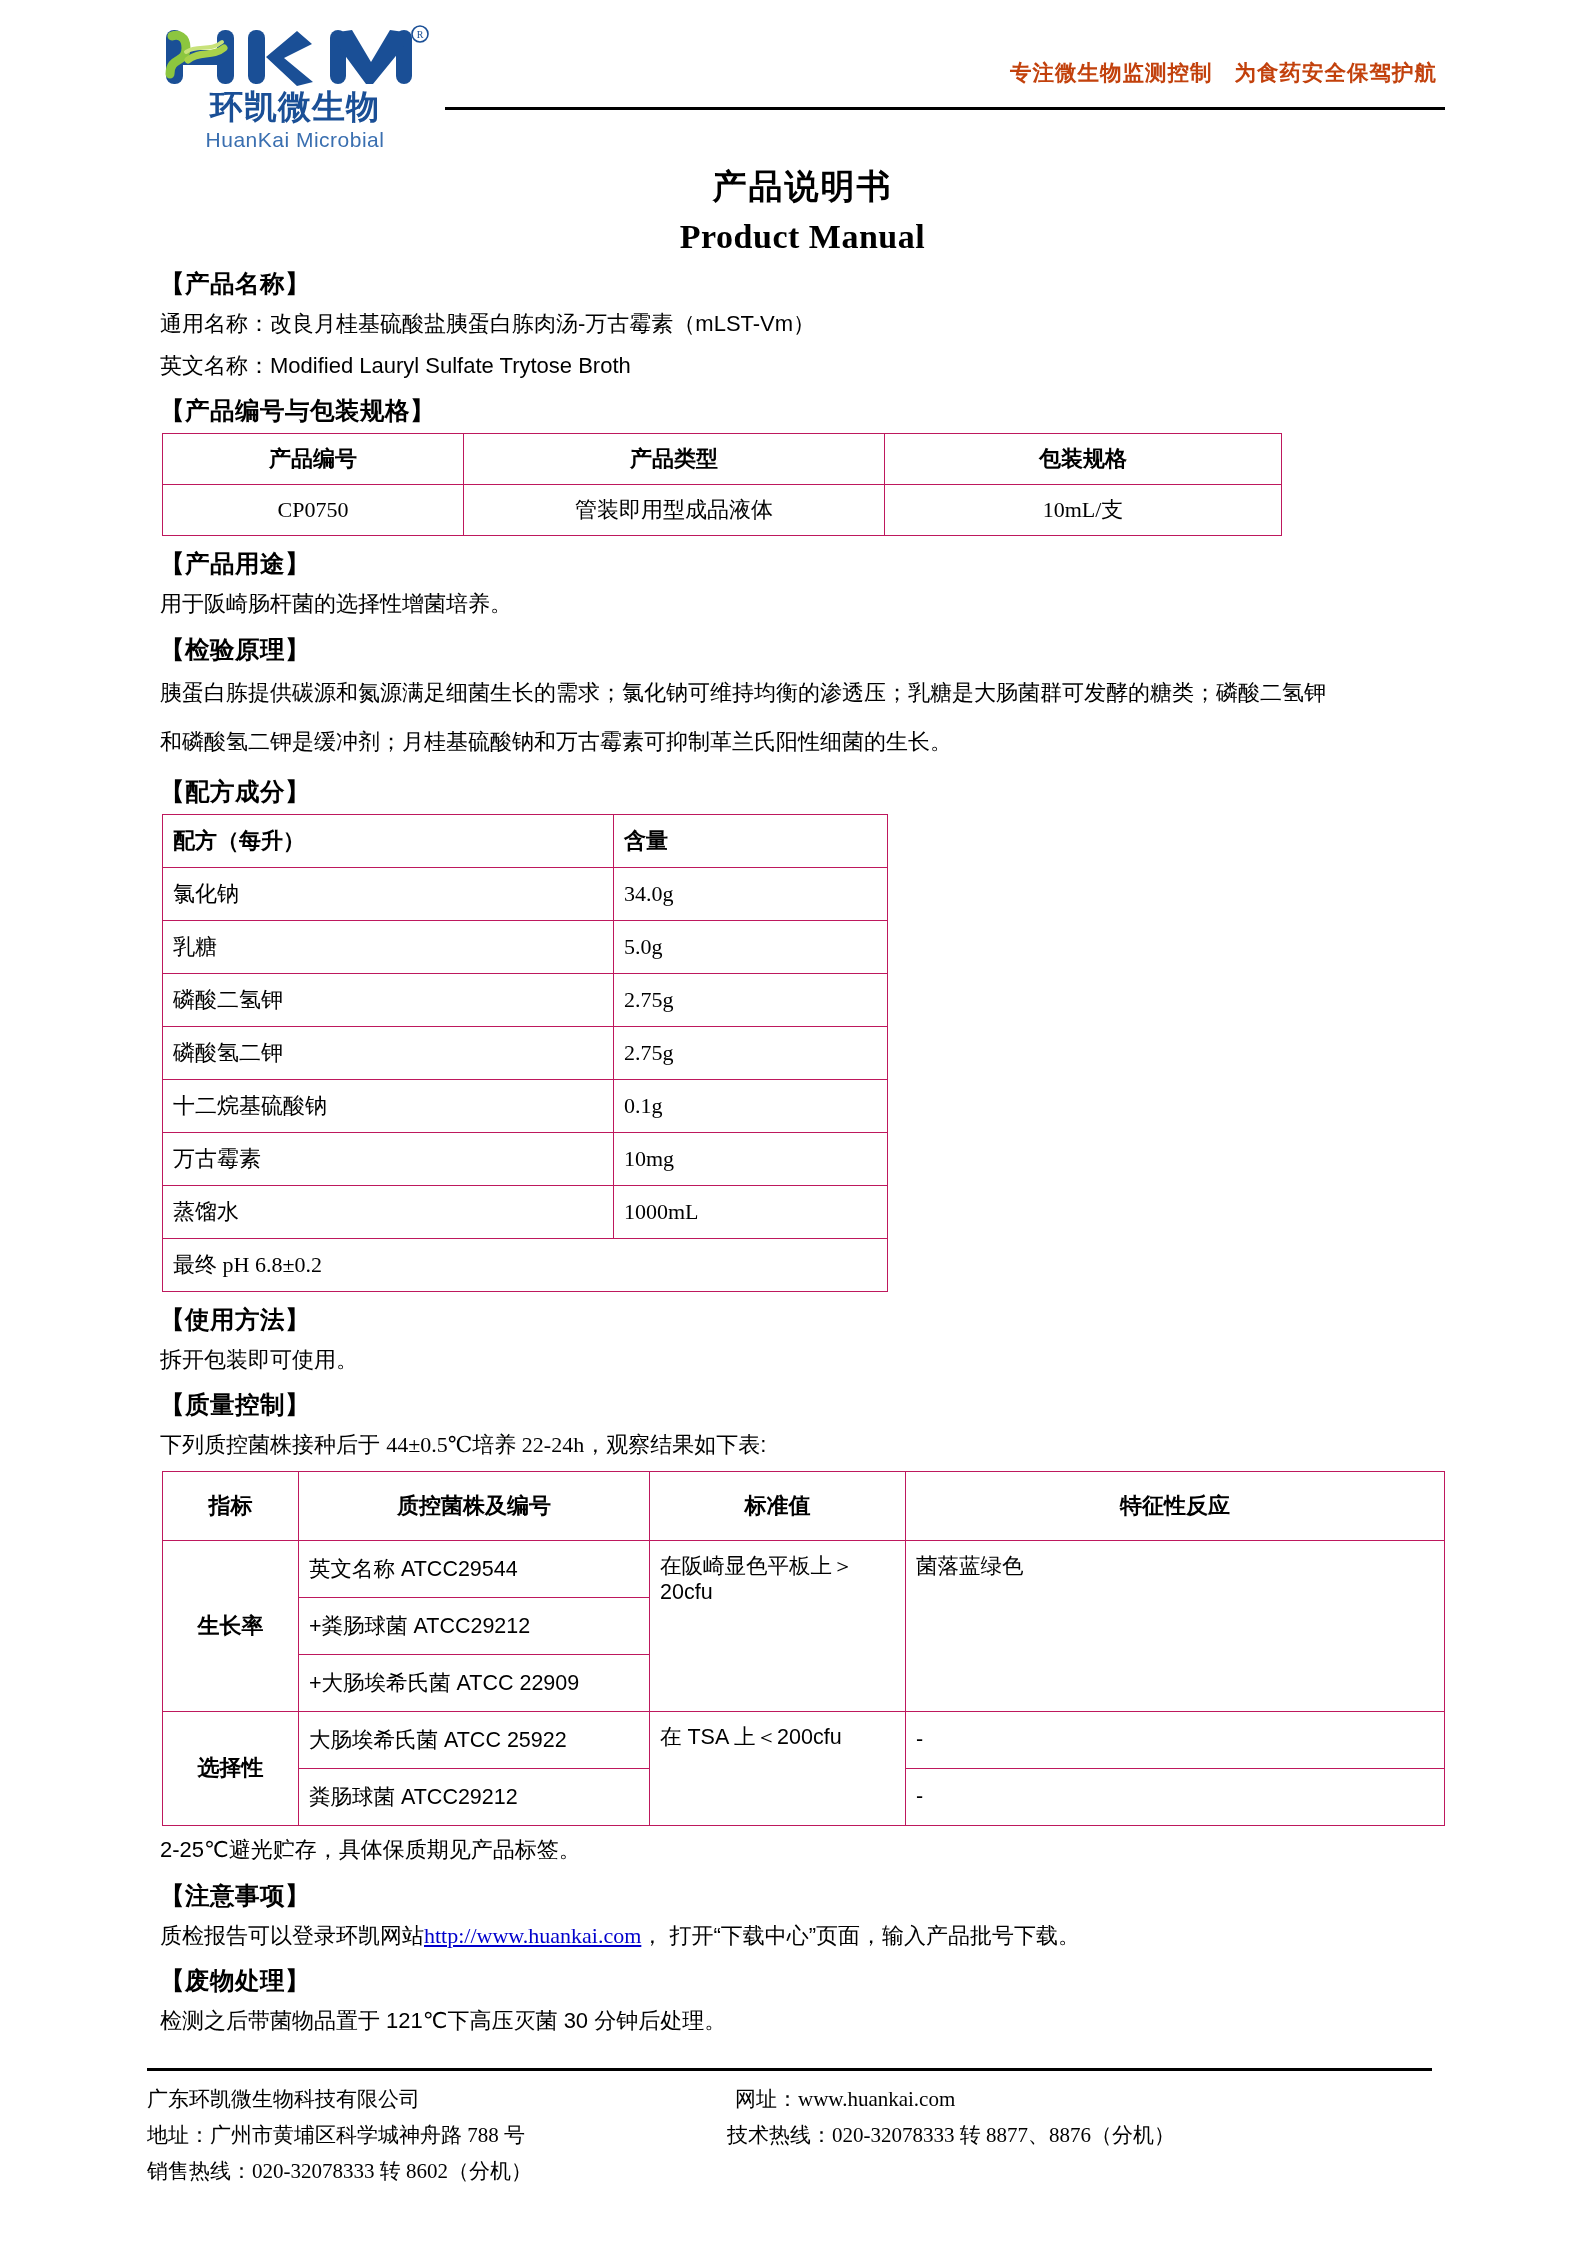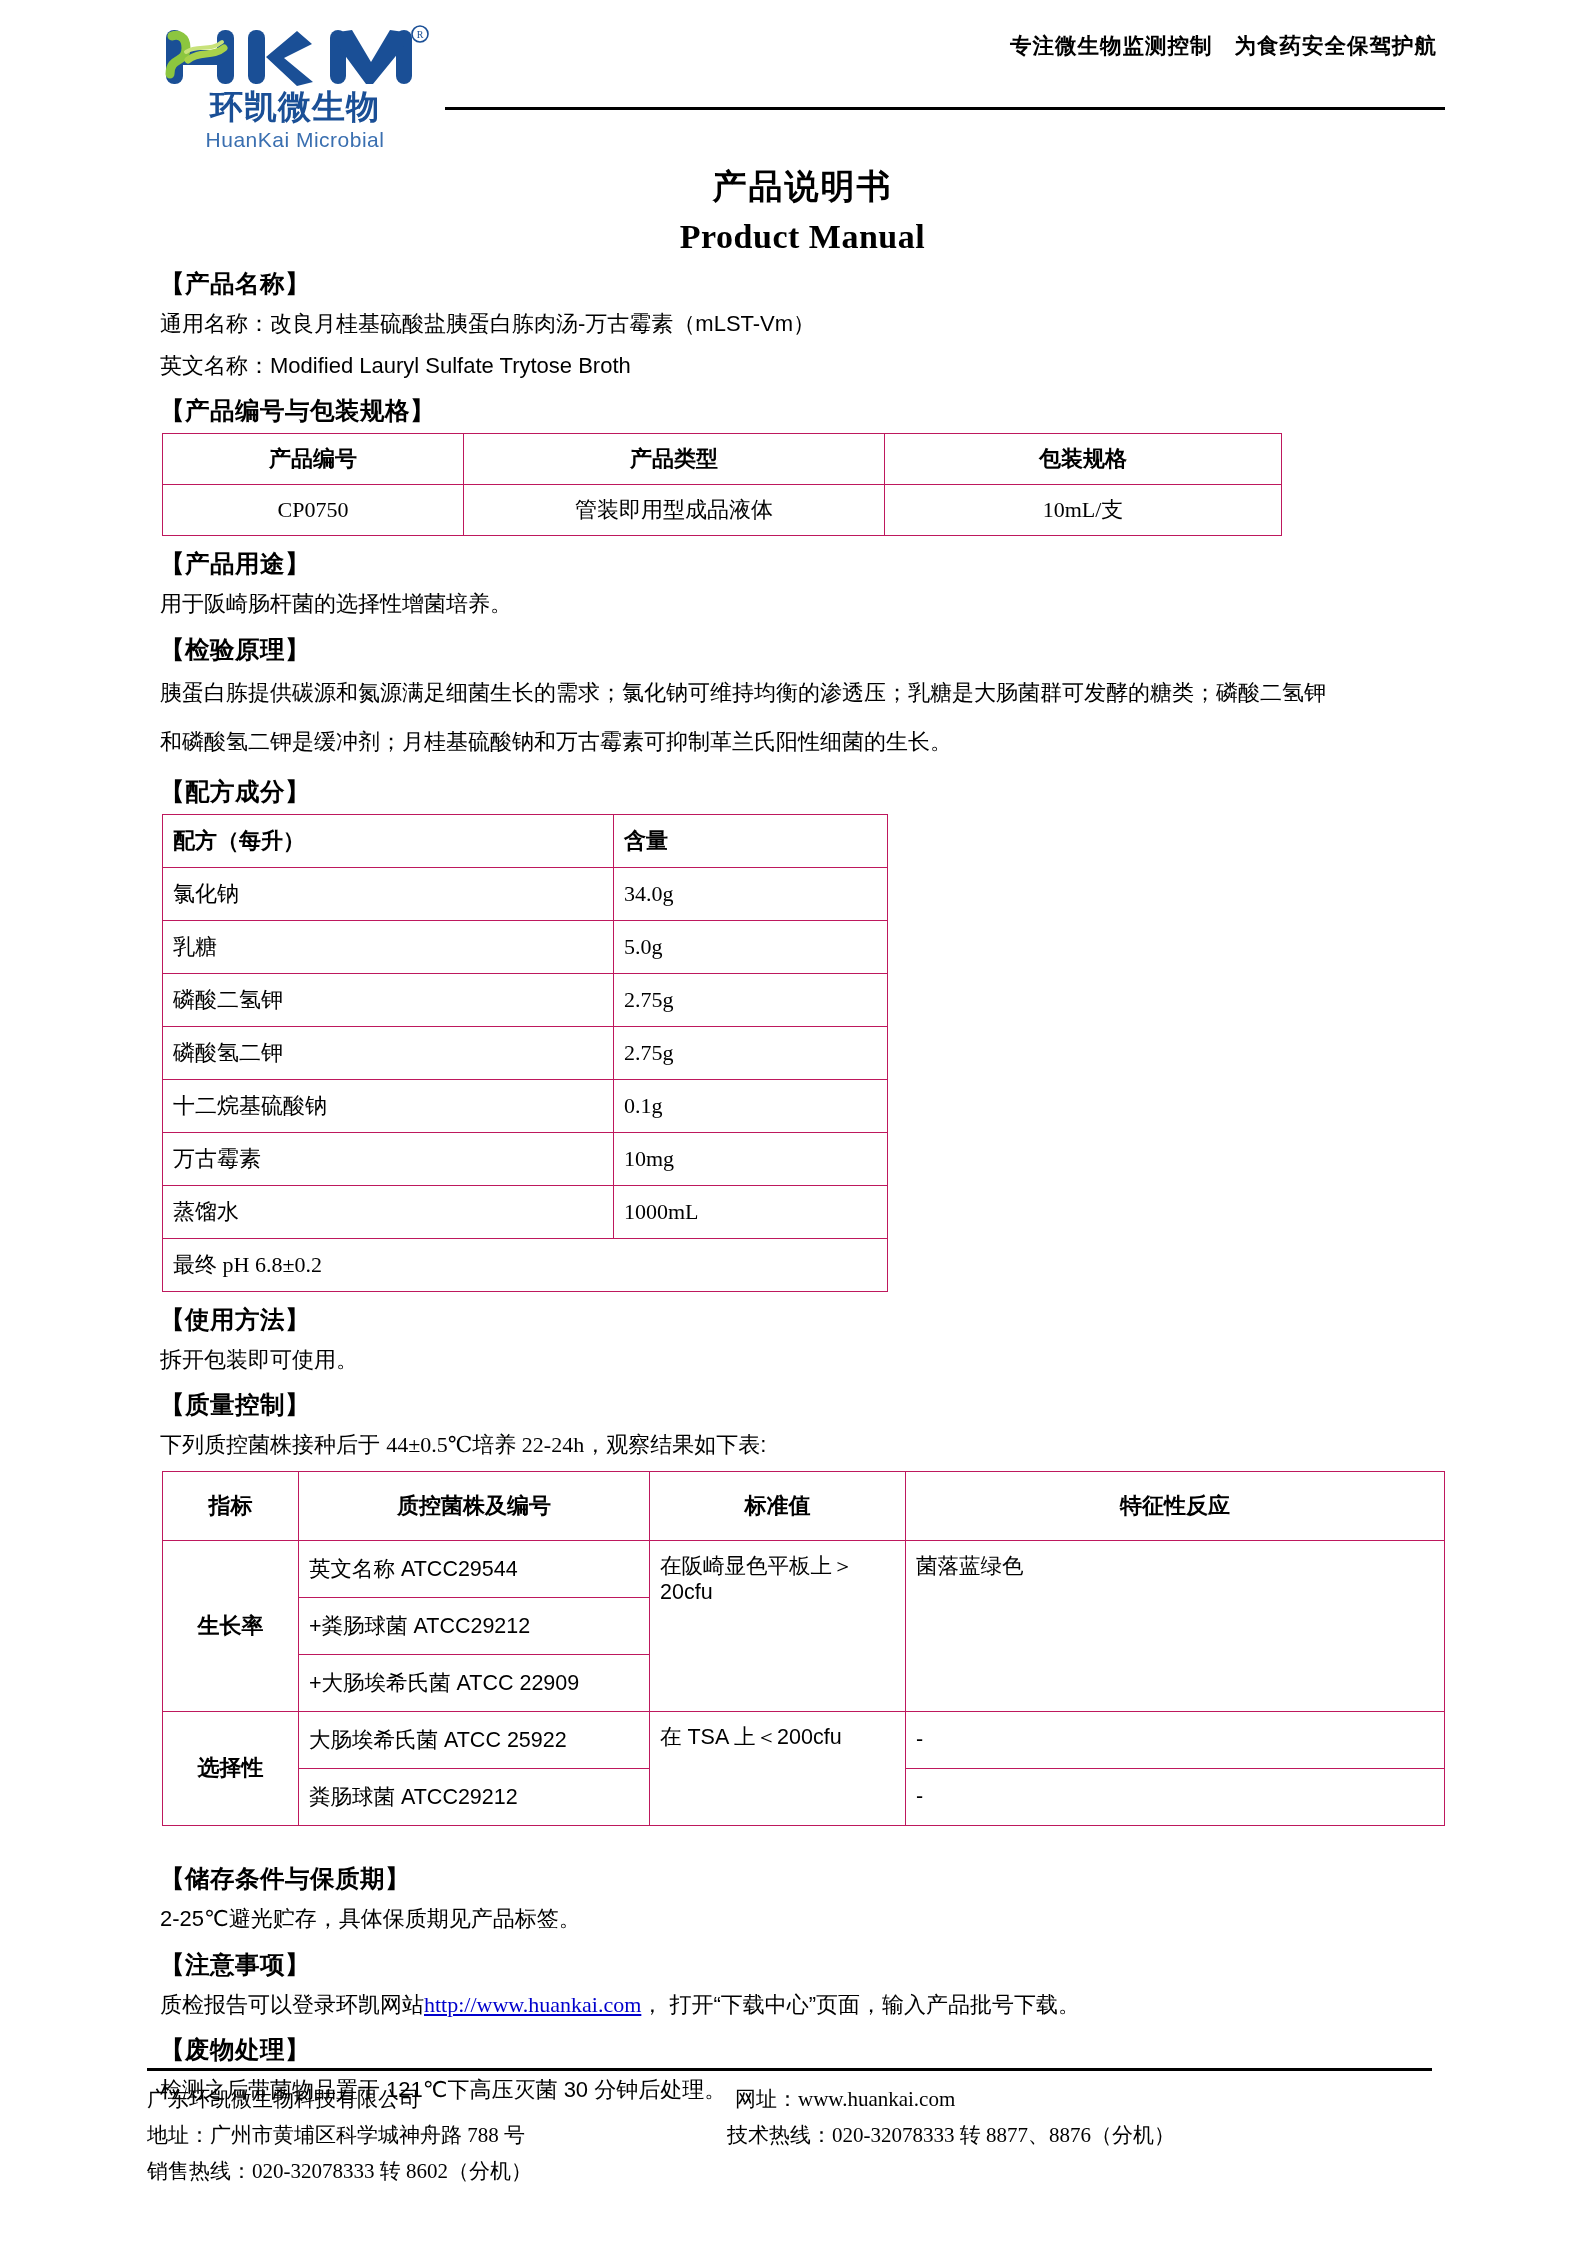--- a/index.html
+++ b/index.html
@@ -57,25 +57,25 @@
   .logo-en {
     font-family: "Liberation Sans", "DejaVu Sans", sans-serif;
     font-size: 21px;
     color: #3a6fb0;
     letter-spacing: 0.5px;
     margin-top: 3px;
   }
   .tagline {
     position: absolute;
     right: 8px;
-    top: 31px;
+    top: 58px;
     font-size: 21.5px;
     font-weight: bold;
     letter-spacing: 1px;
-    color: #000000;
+    color: #c2410c;
     white-space: nowrap;
   }
   .tagline .gap { display: inline-block; width: 22px; }
   .header-rule {
     position: absolute;
     left: 285px;
     right: 0;
     top: 107px;
     border-top: 3px solid #000;
   }
@@ -371,21 +371,20 @@
           <td class="std" rowspan="2">在 TSA 上＜200cfu</td>
           <td class="dash">-</td>
         </tr>
         <tr>
           <td class="strain">粪肠球菌 ATCC29212</td>
           <td class="dash">-</td>
         </tr>
       </tbody>
     </table>
 
-    <div class="sec-head" style="margin-top:36px">【储存条件与保质期】</div>
     <div class="para">2-25℃避光贮存，具体保质期见产品标签。</div>
 
     <div class="sec-head">【注意事项】</div>
     <div class="para">
       <span>质检报告可以登录环凯网站</span><a class="link" href="#">http://www.huankai.com</a><span>，  打开“下载中心”页面，输入产品批号下载。</span>
     </div>
 
     <div class="sec-head">【废物处理】</div>
     <div class="para">检测之后带菌物品置于 121℃下高压灭菌 30 分钟后处理。</div>
 

